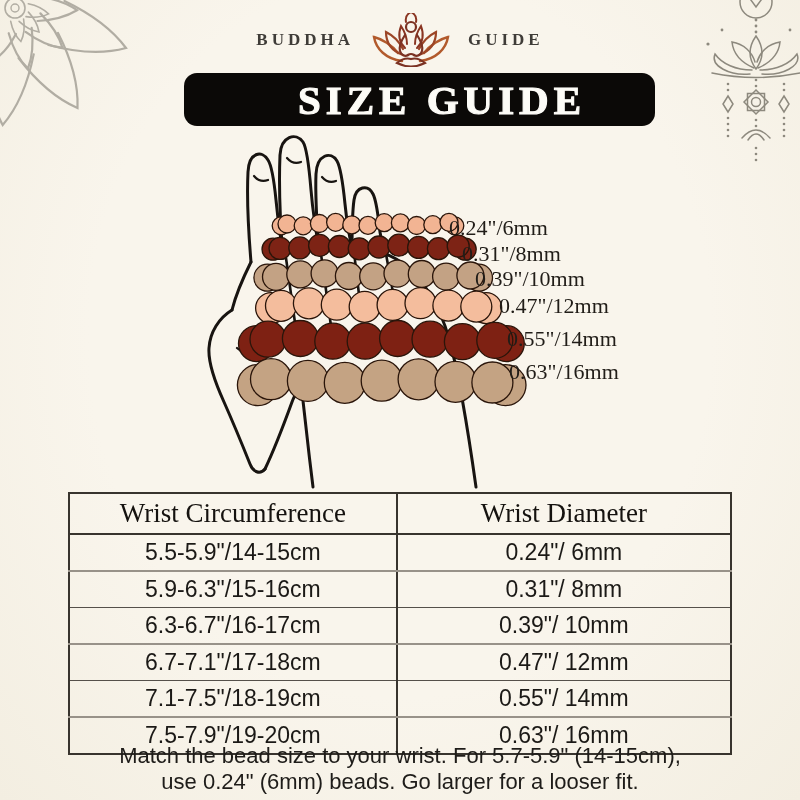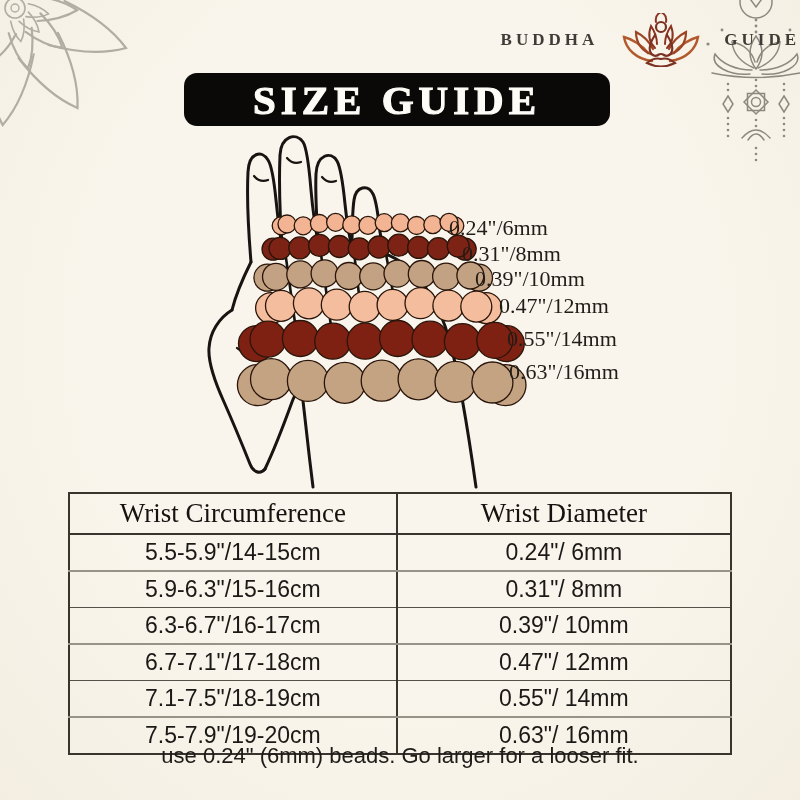--- a/index.html
+++ b/index.html
@@ -3,25 +3,25 @@
 <meta charset="utf-8">
 <style>
   html,body{margin:0;padding:0;}
   .page{position:relative;width:800px;height:800px;overflow:hidden;
     background:radial-gradient(ellipse at 50% 42%, #f9f5ec 55%, #f3eee1 100%);
     font-family:"Liberation Serif", serif;}
   svg{display:block;}
   .corner-mandala{position:absolute;left:0;top:0;pointer-events:none;}
   .hanging-ornament{position:absolute;left:688px;top:0;pointer-events:none;}
   .logo-row{position:absolute;top:14px;left:0;right:0;height:52px;
-    display:flex;align-items:center;justify-content:flex-end;gap:24px;}
+    display:flex;align-items:center;justify-content:center;gap:18px;}
   .brand-text{font-family:"Liberation Serif",serif;font-size:17px;letter-spacing:4px;
     color:#3f3c38;font-weight:600;}
   .banner{position:absolute;left:184px;top:73px;width:426px;height:53px;
-    background:#0b0907;border-radius:13px;display:flex;align-items:center;justify-content:center;}
+    background:#0b0907;border-radius:13px;display:flex;align-items:center;justify-content:center;padding-left:45px;}
   .banner-title{font-family:"Liberation Serif",serif;font-weight:900;font-size:41px;
     letter-spacing:5px;color:#fdfcf7;-webkit-text-stroke:1.1px #fdfcf7;}
   .hand-scene{position:absolute;left:0;top:0;}
   .bead-label{position:absolute;font-family:"Liberation Serif",serif;font-size:22px;
     color:#211d18;white-space:nowrap;}
   table.size-table{position:absolute;left:68px;top:492px;width:664px;
     border-collapse:collapse;border:2px solid #38342e;}
   .size-table th{height:37px;font-family:"Liberation Serif",serif;font-weight:normal;
     font-size:27px;color:#15120f;text-align:center;
     border-bottom:2px solid #38342e;}
@@ -272,16 +272,17 @@
         <td>0.55"/ 14mm</td>
       </tr>
       <tr>
         <td>7.5-7.9"/19-20cm</td>
         <td>0.63"/ 16mm</td>
       </tr>
     </tbody>
   </table>
 
   <div class="footnote">
+    <div>Match the bead size to your wrist. For 5.7-5.9" (14-15cm),</div>
     <div>use 0.24" (6mm) beads. Go larger for a looser fit.</div>
   </div>
 
 </div>
 
 </body></html>

